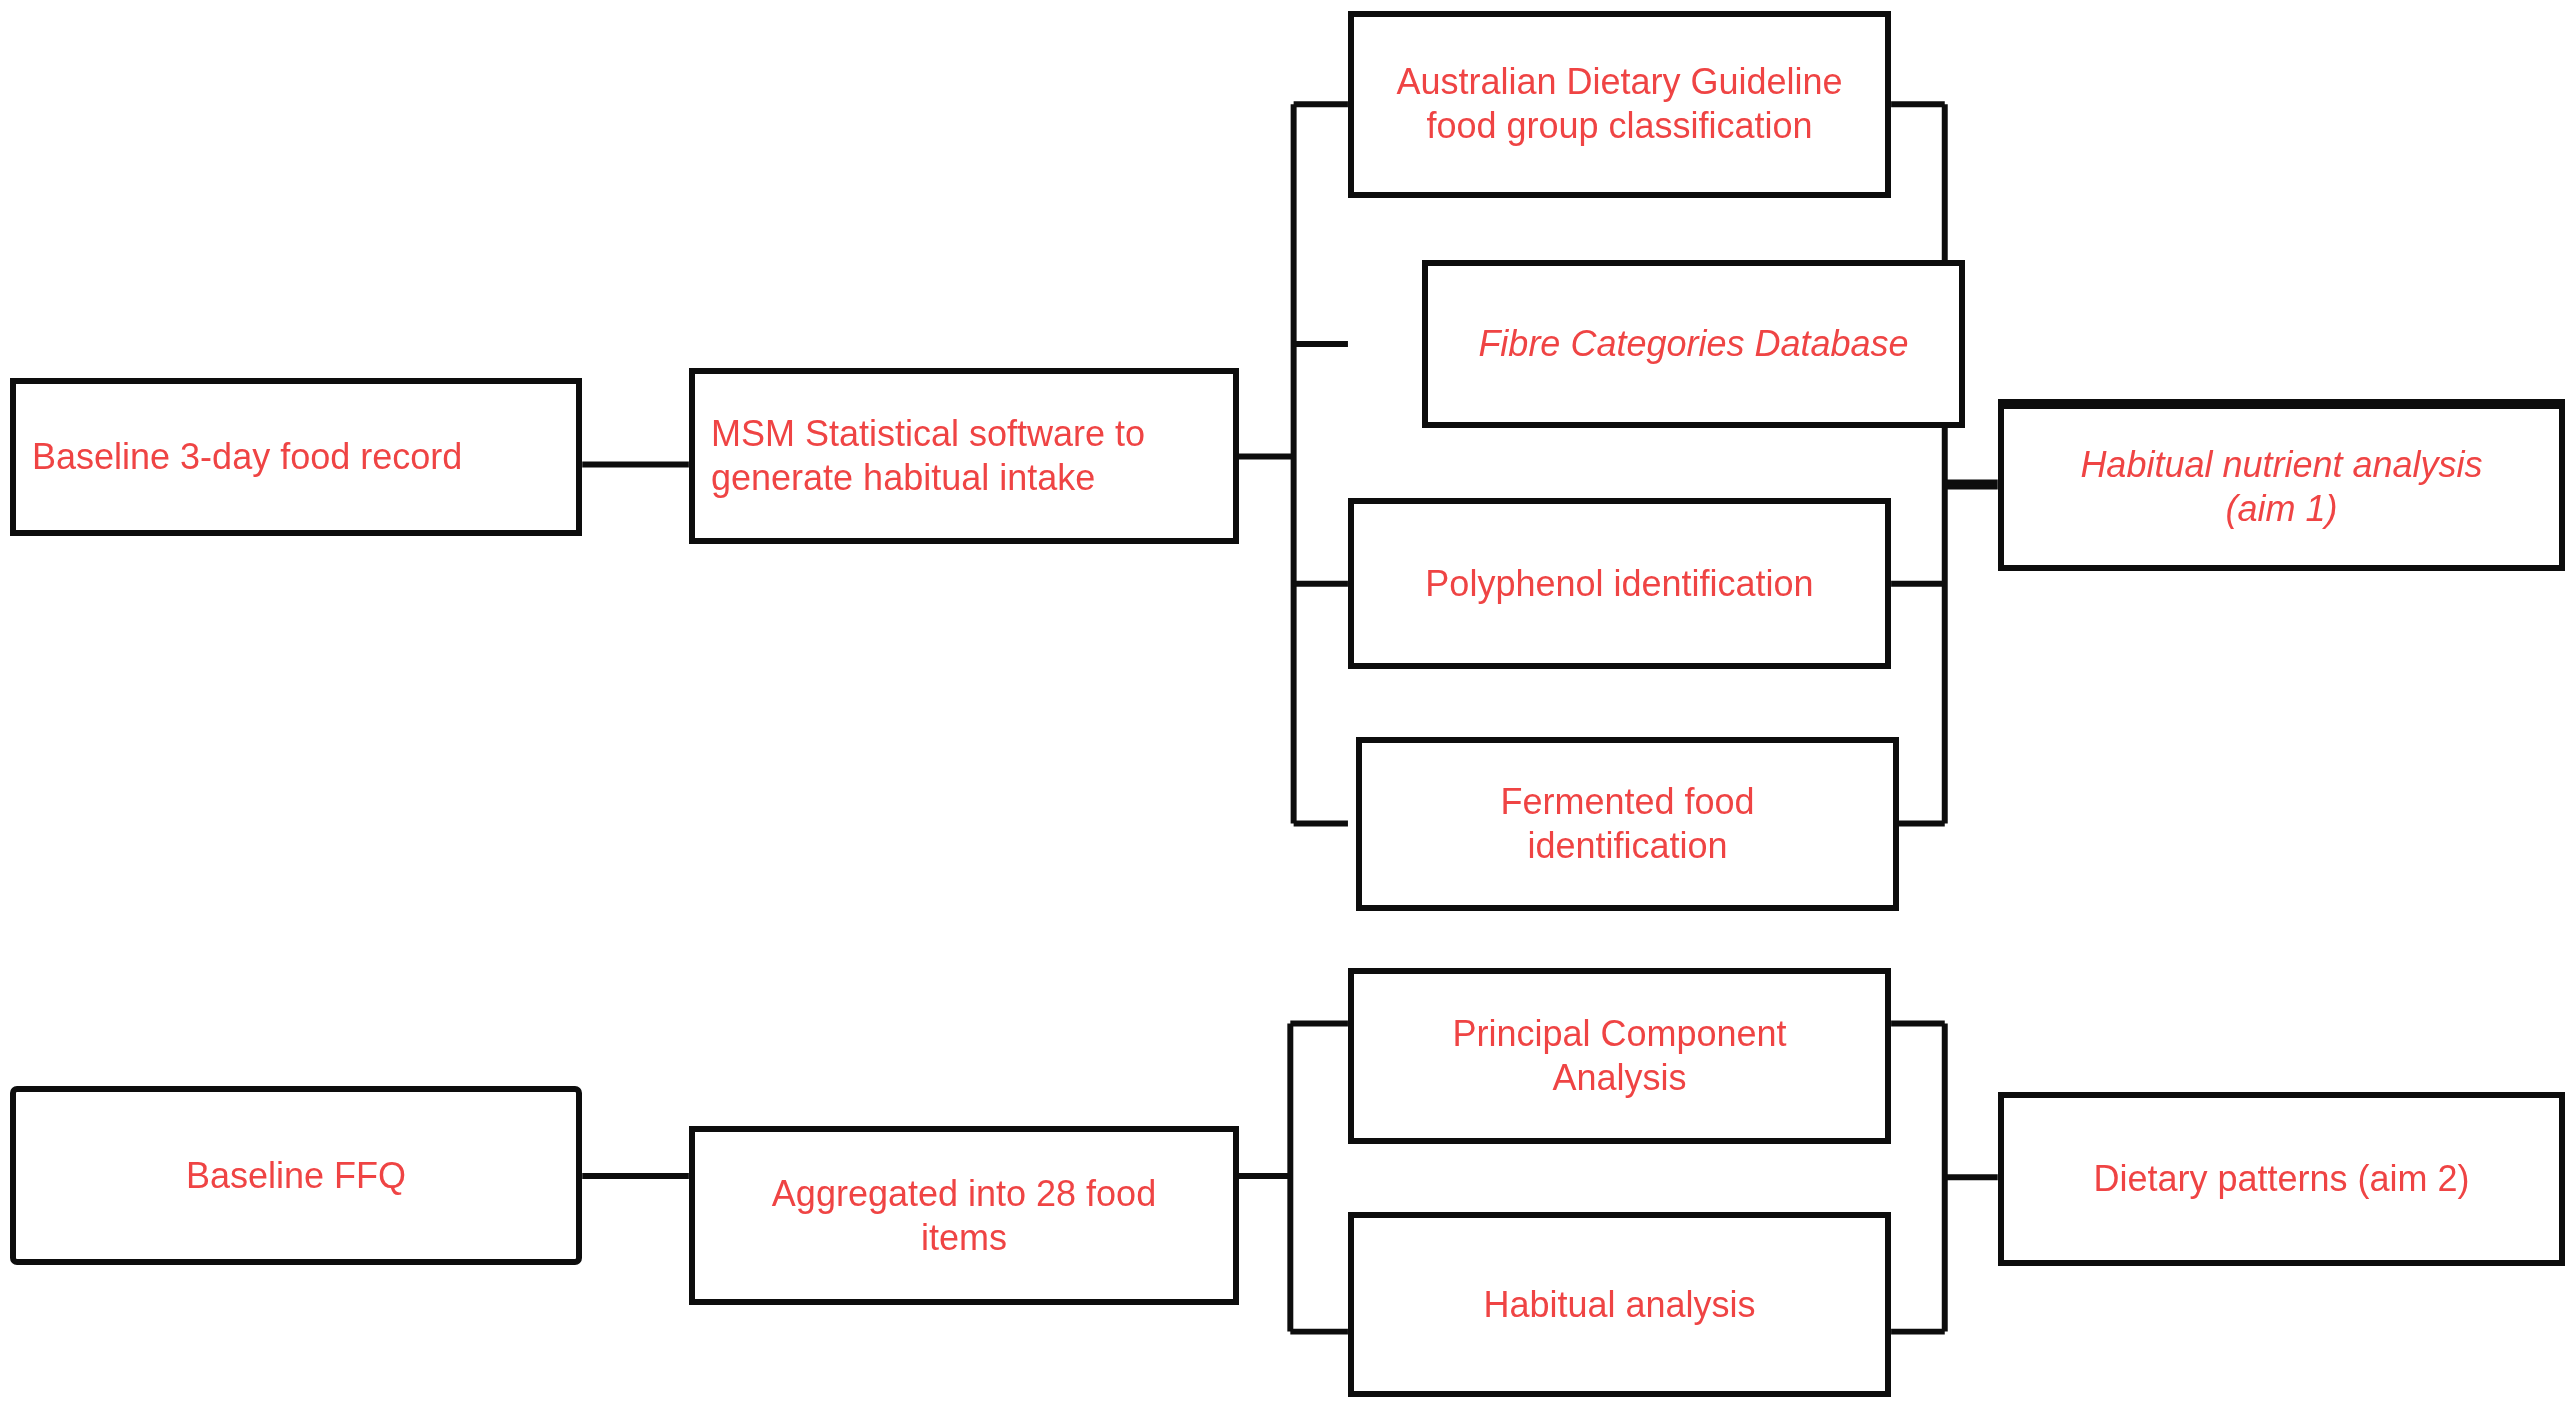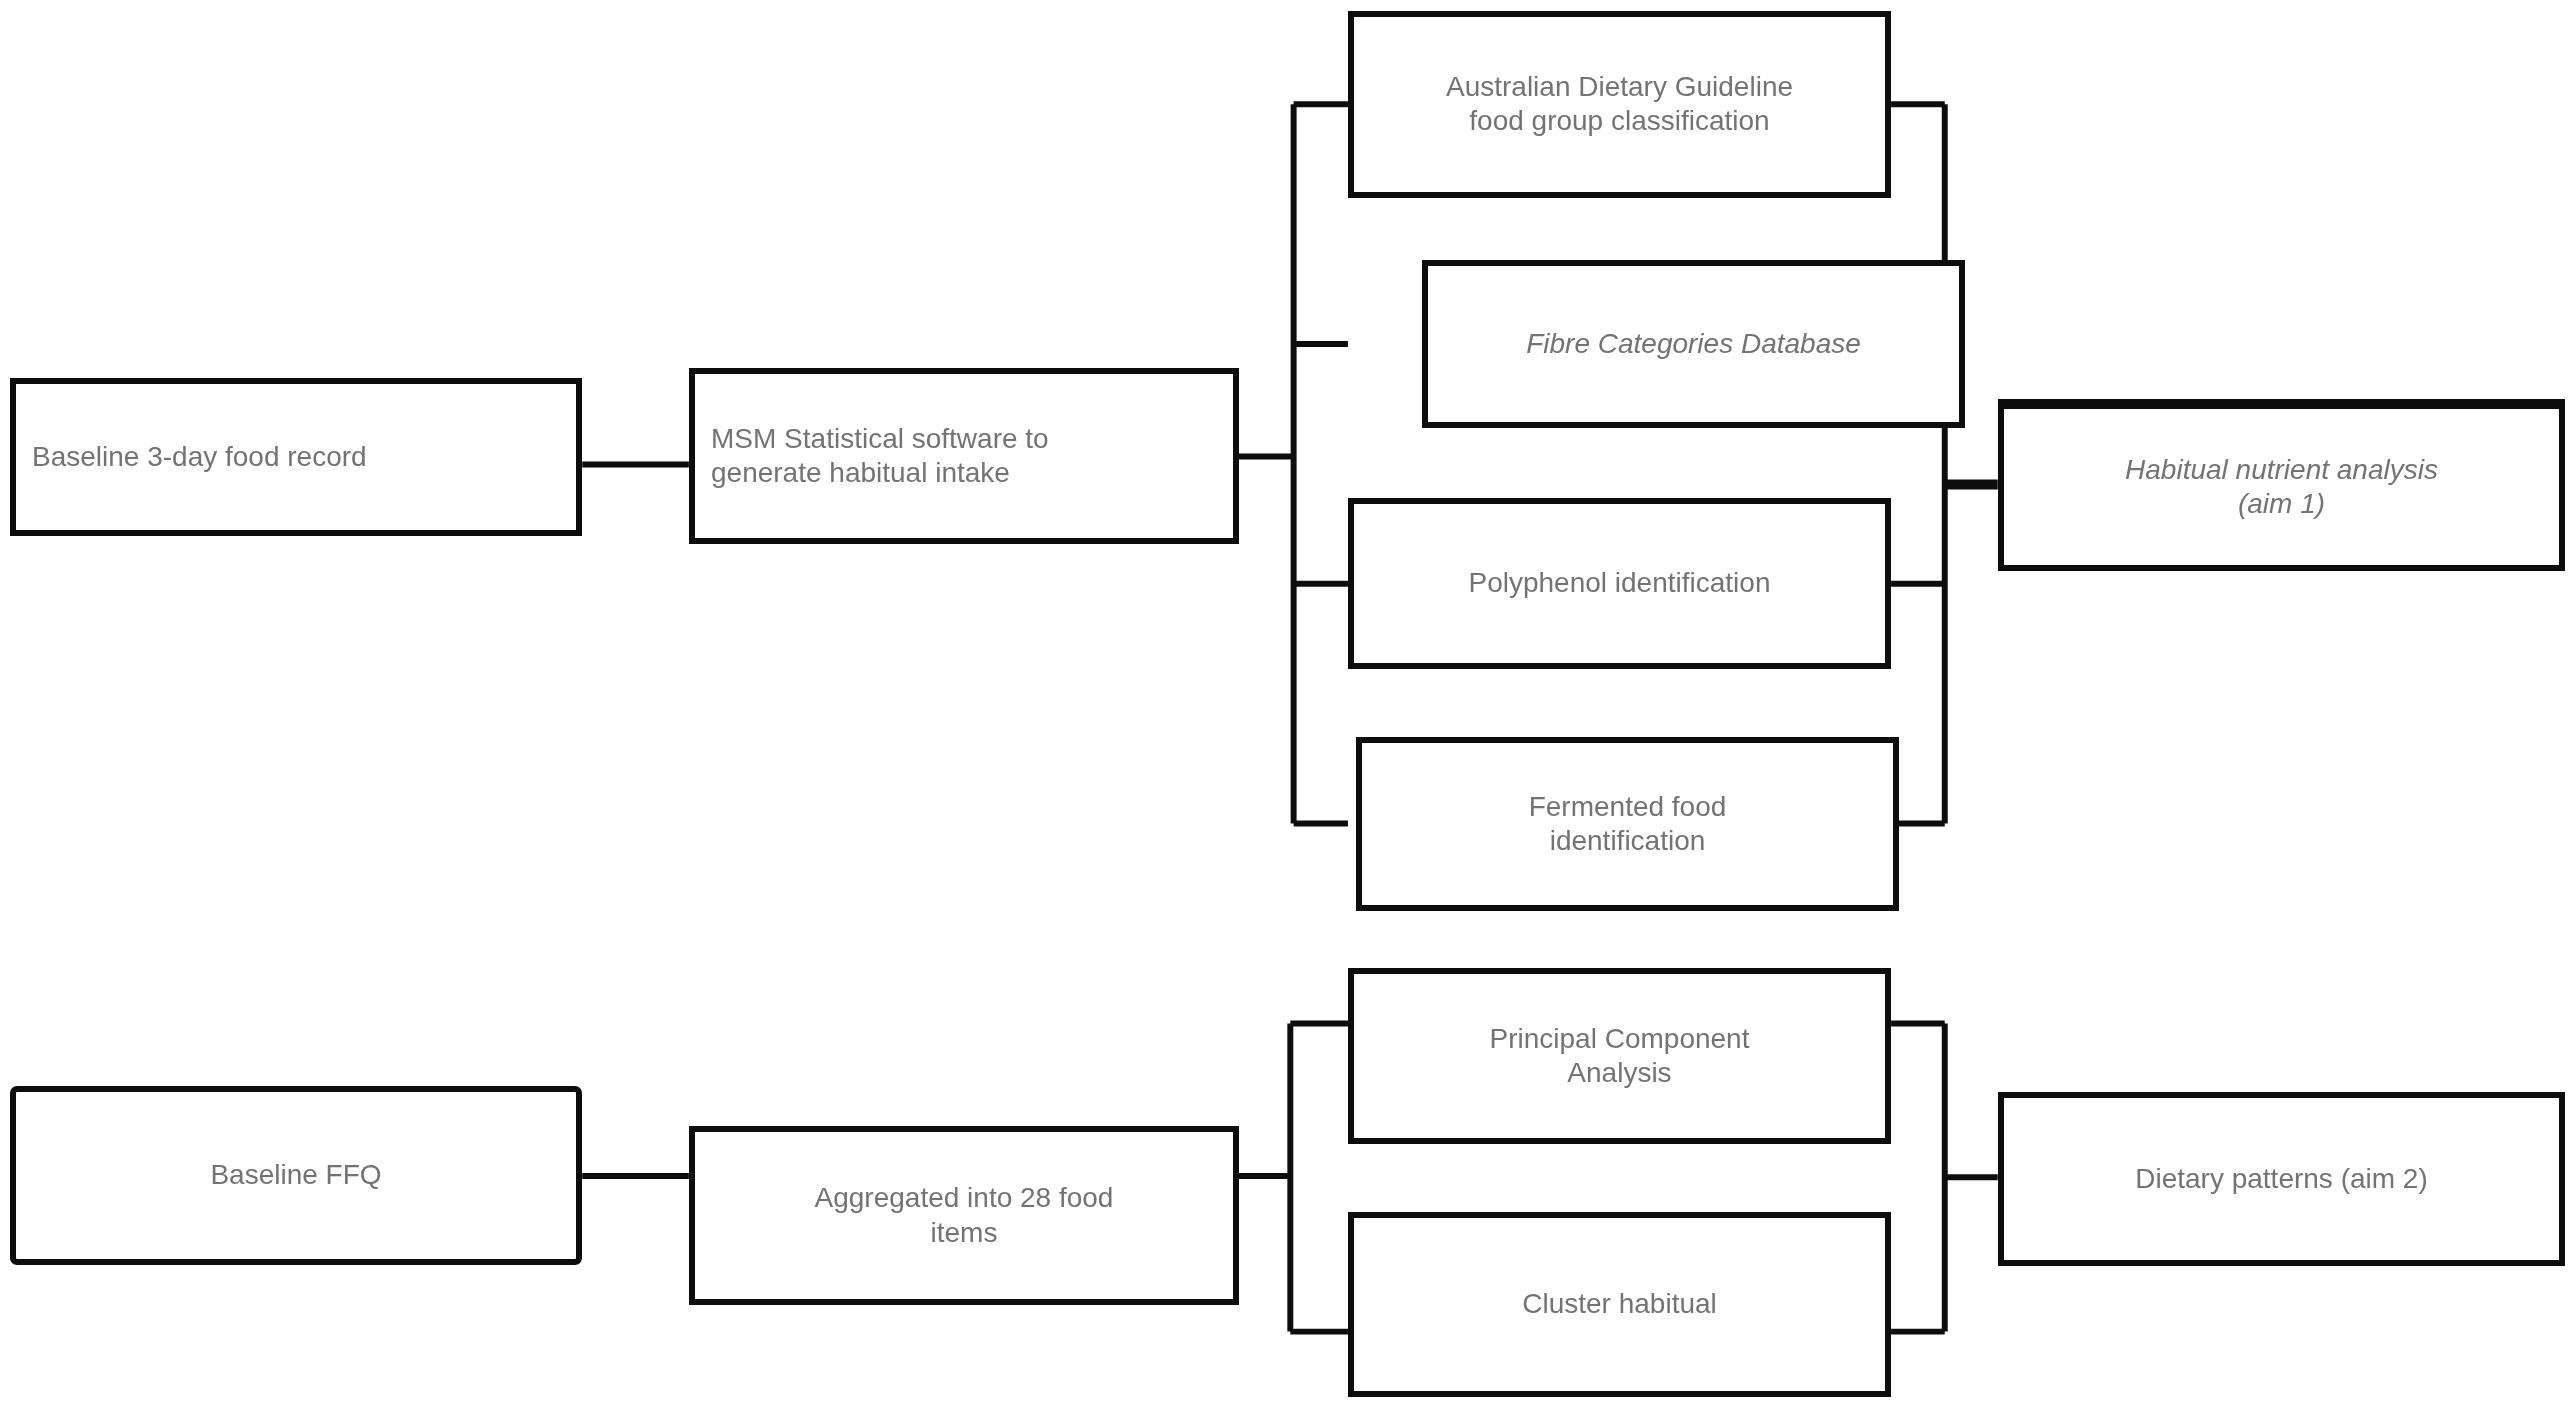--- a/index.html
+++ b/index.html
@@ -27,22 +27,22 @@
     position: absolute;
     box-sizing: border-box;
     background: #ffffff;
     border: 6px solid #0d0d0d;
     display: flex;
     align-items: center;
     z-index: 2;
   }
   .node .label {
     width: 100%;
-    color: #737373;
-    font-size: 28px;
+    color: #ef4444;
+    font-size: 36px;
     line-height: 1.22;
     letter-spacing: 0px;
     white-space: pre-line;
   }
   .align-left .label {
     text-align: left;
     padding-left: 16px;
     padding-right: 12px;
   }
   .align-center .label {
@@ -136,21 +136,21 @@
     <div class="label">Aggregated into 28 food
 items</div>
   </div>
 
   <div class="node align-center" style="left:1348px; top:968px; width:543px; height:176px;">
     <div class="label">Principal Component
 Analysis</div>
   </div>
 
   <div class="node align-center" style="left:1348px; top:1212px; width:543px; height:185px;">
-    <div class="label">Cluster habitual</div>
+    <div class="label">Habitual analysis</div>
   </div>
 
   <div class="node align-center" style="left:1998px; top:1092px; width:567px; height:174px;justify-content:center;">
     <div class="label">Dietary patterns (aim 2)</div>
   </div>
 
 </div>
 
 
 </body></html>

